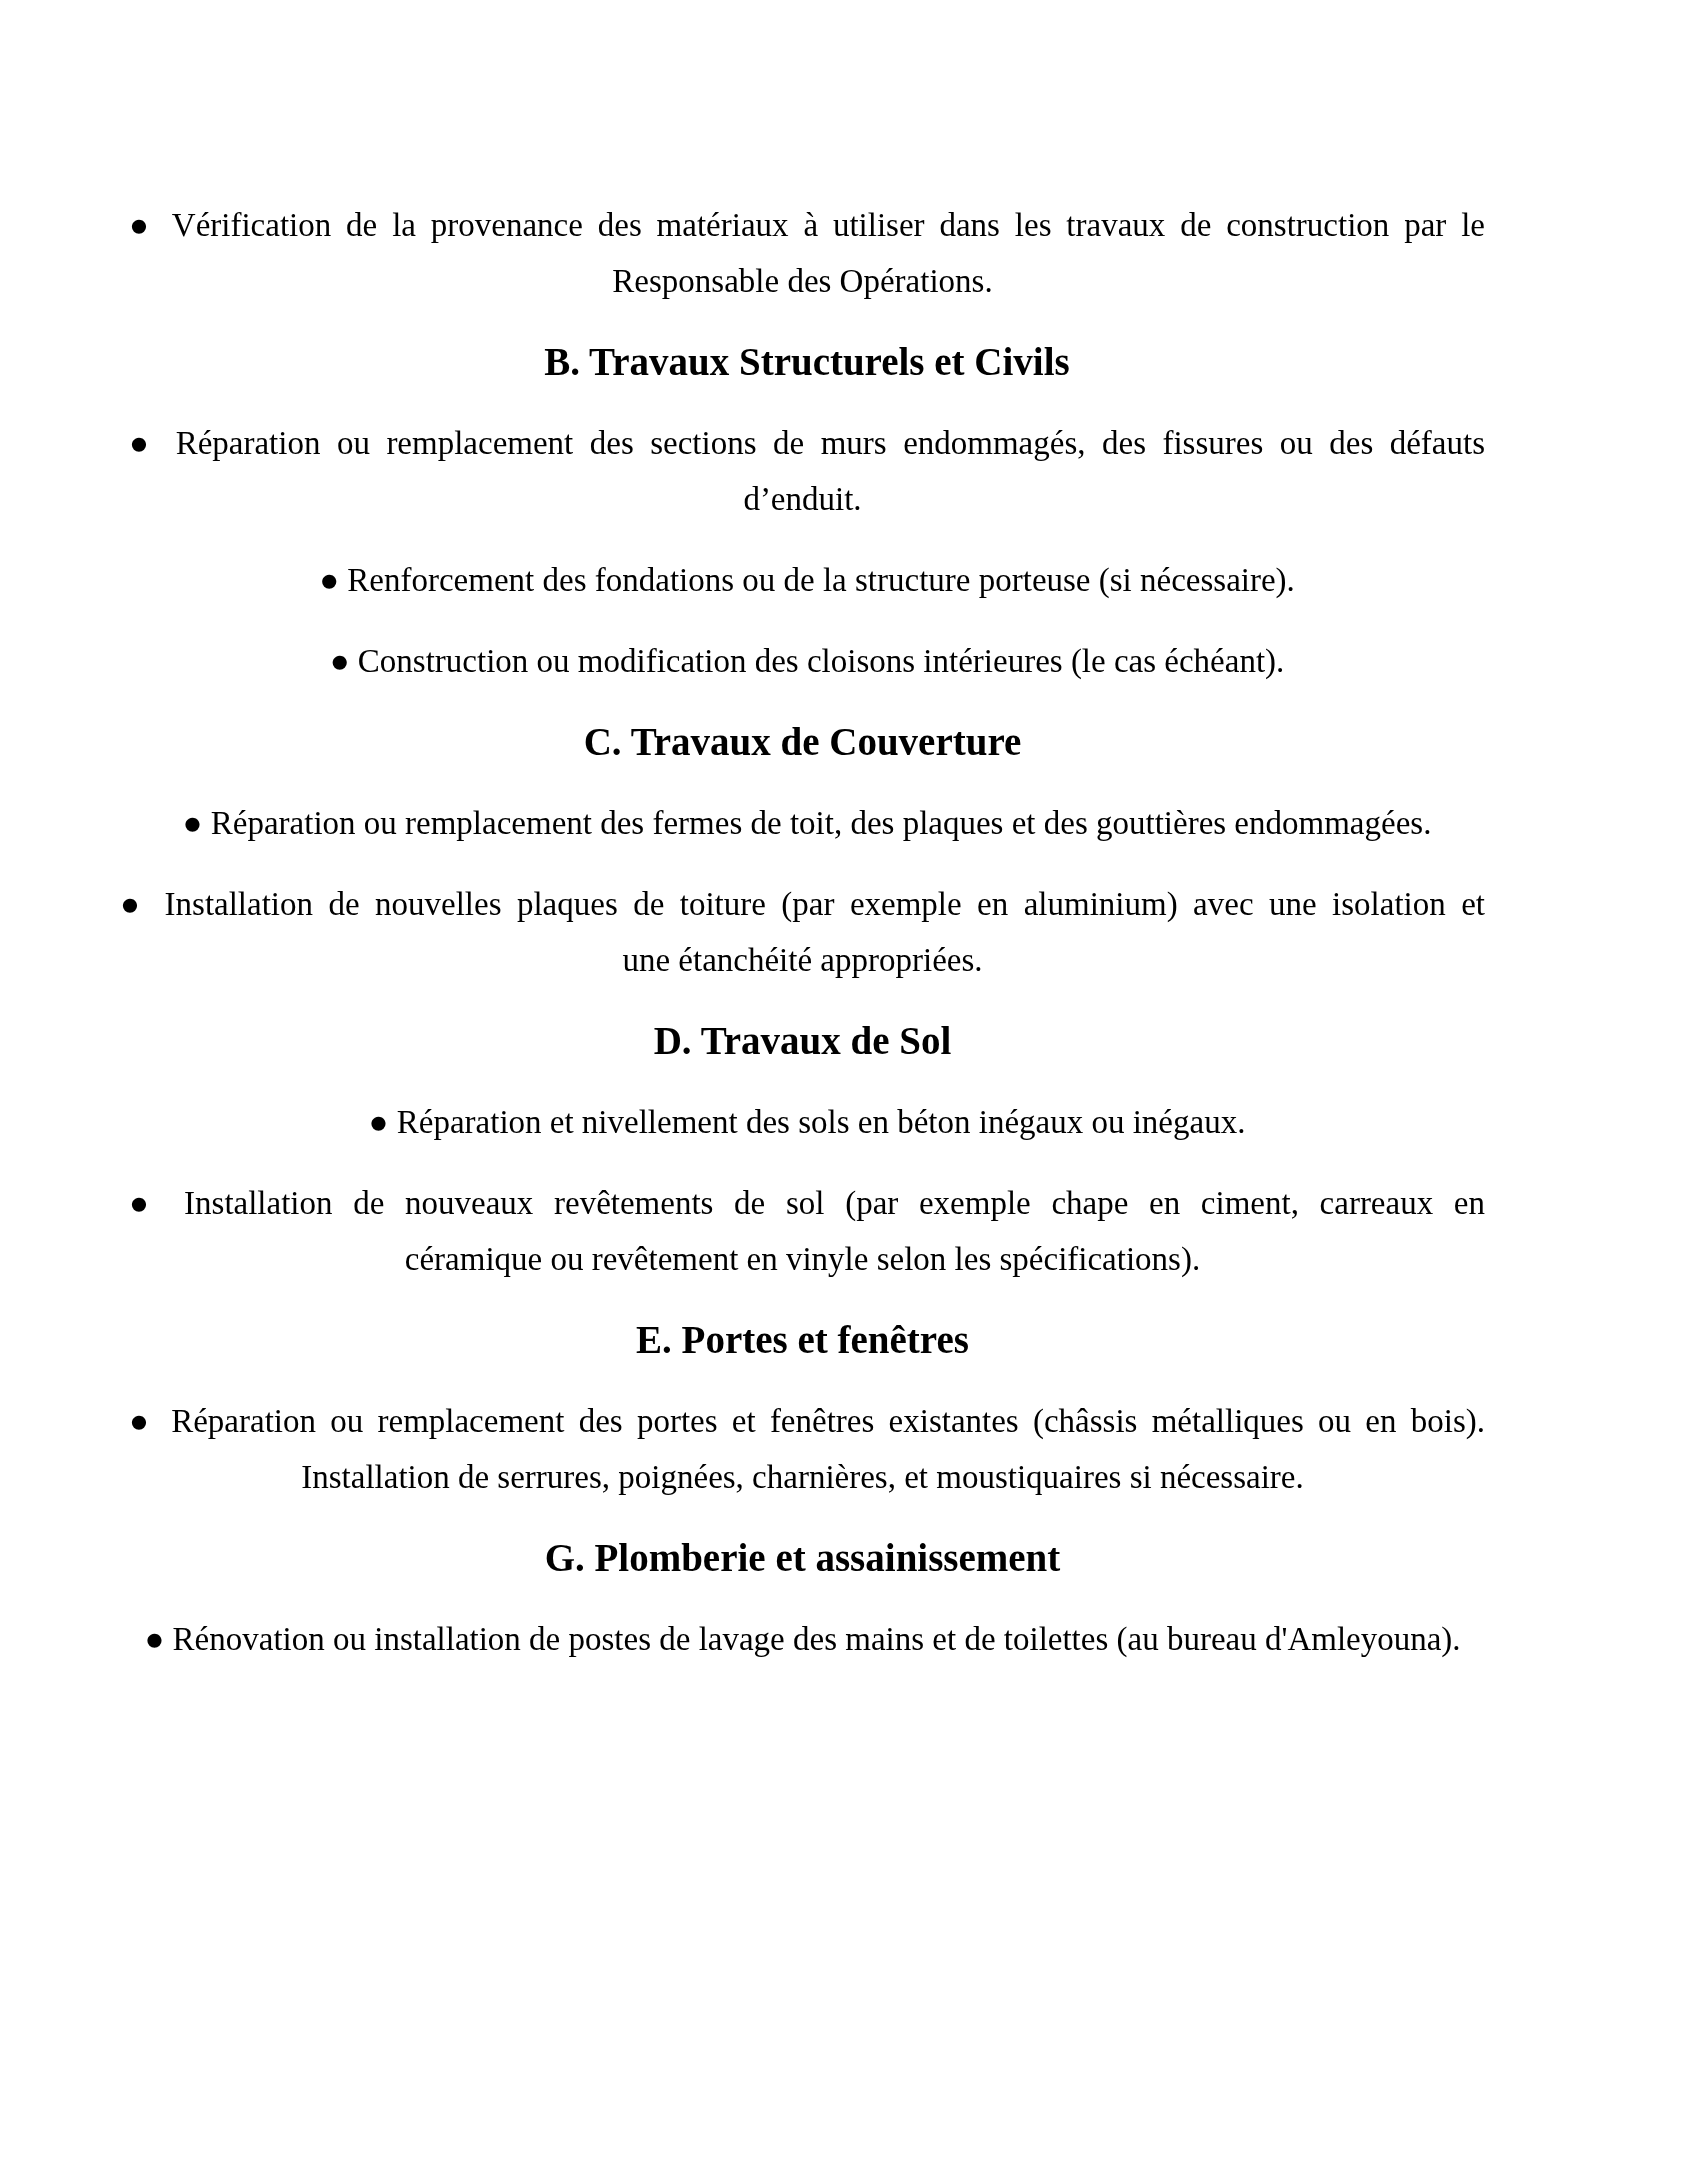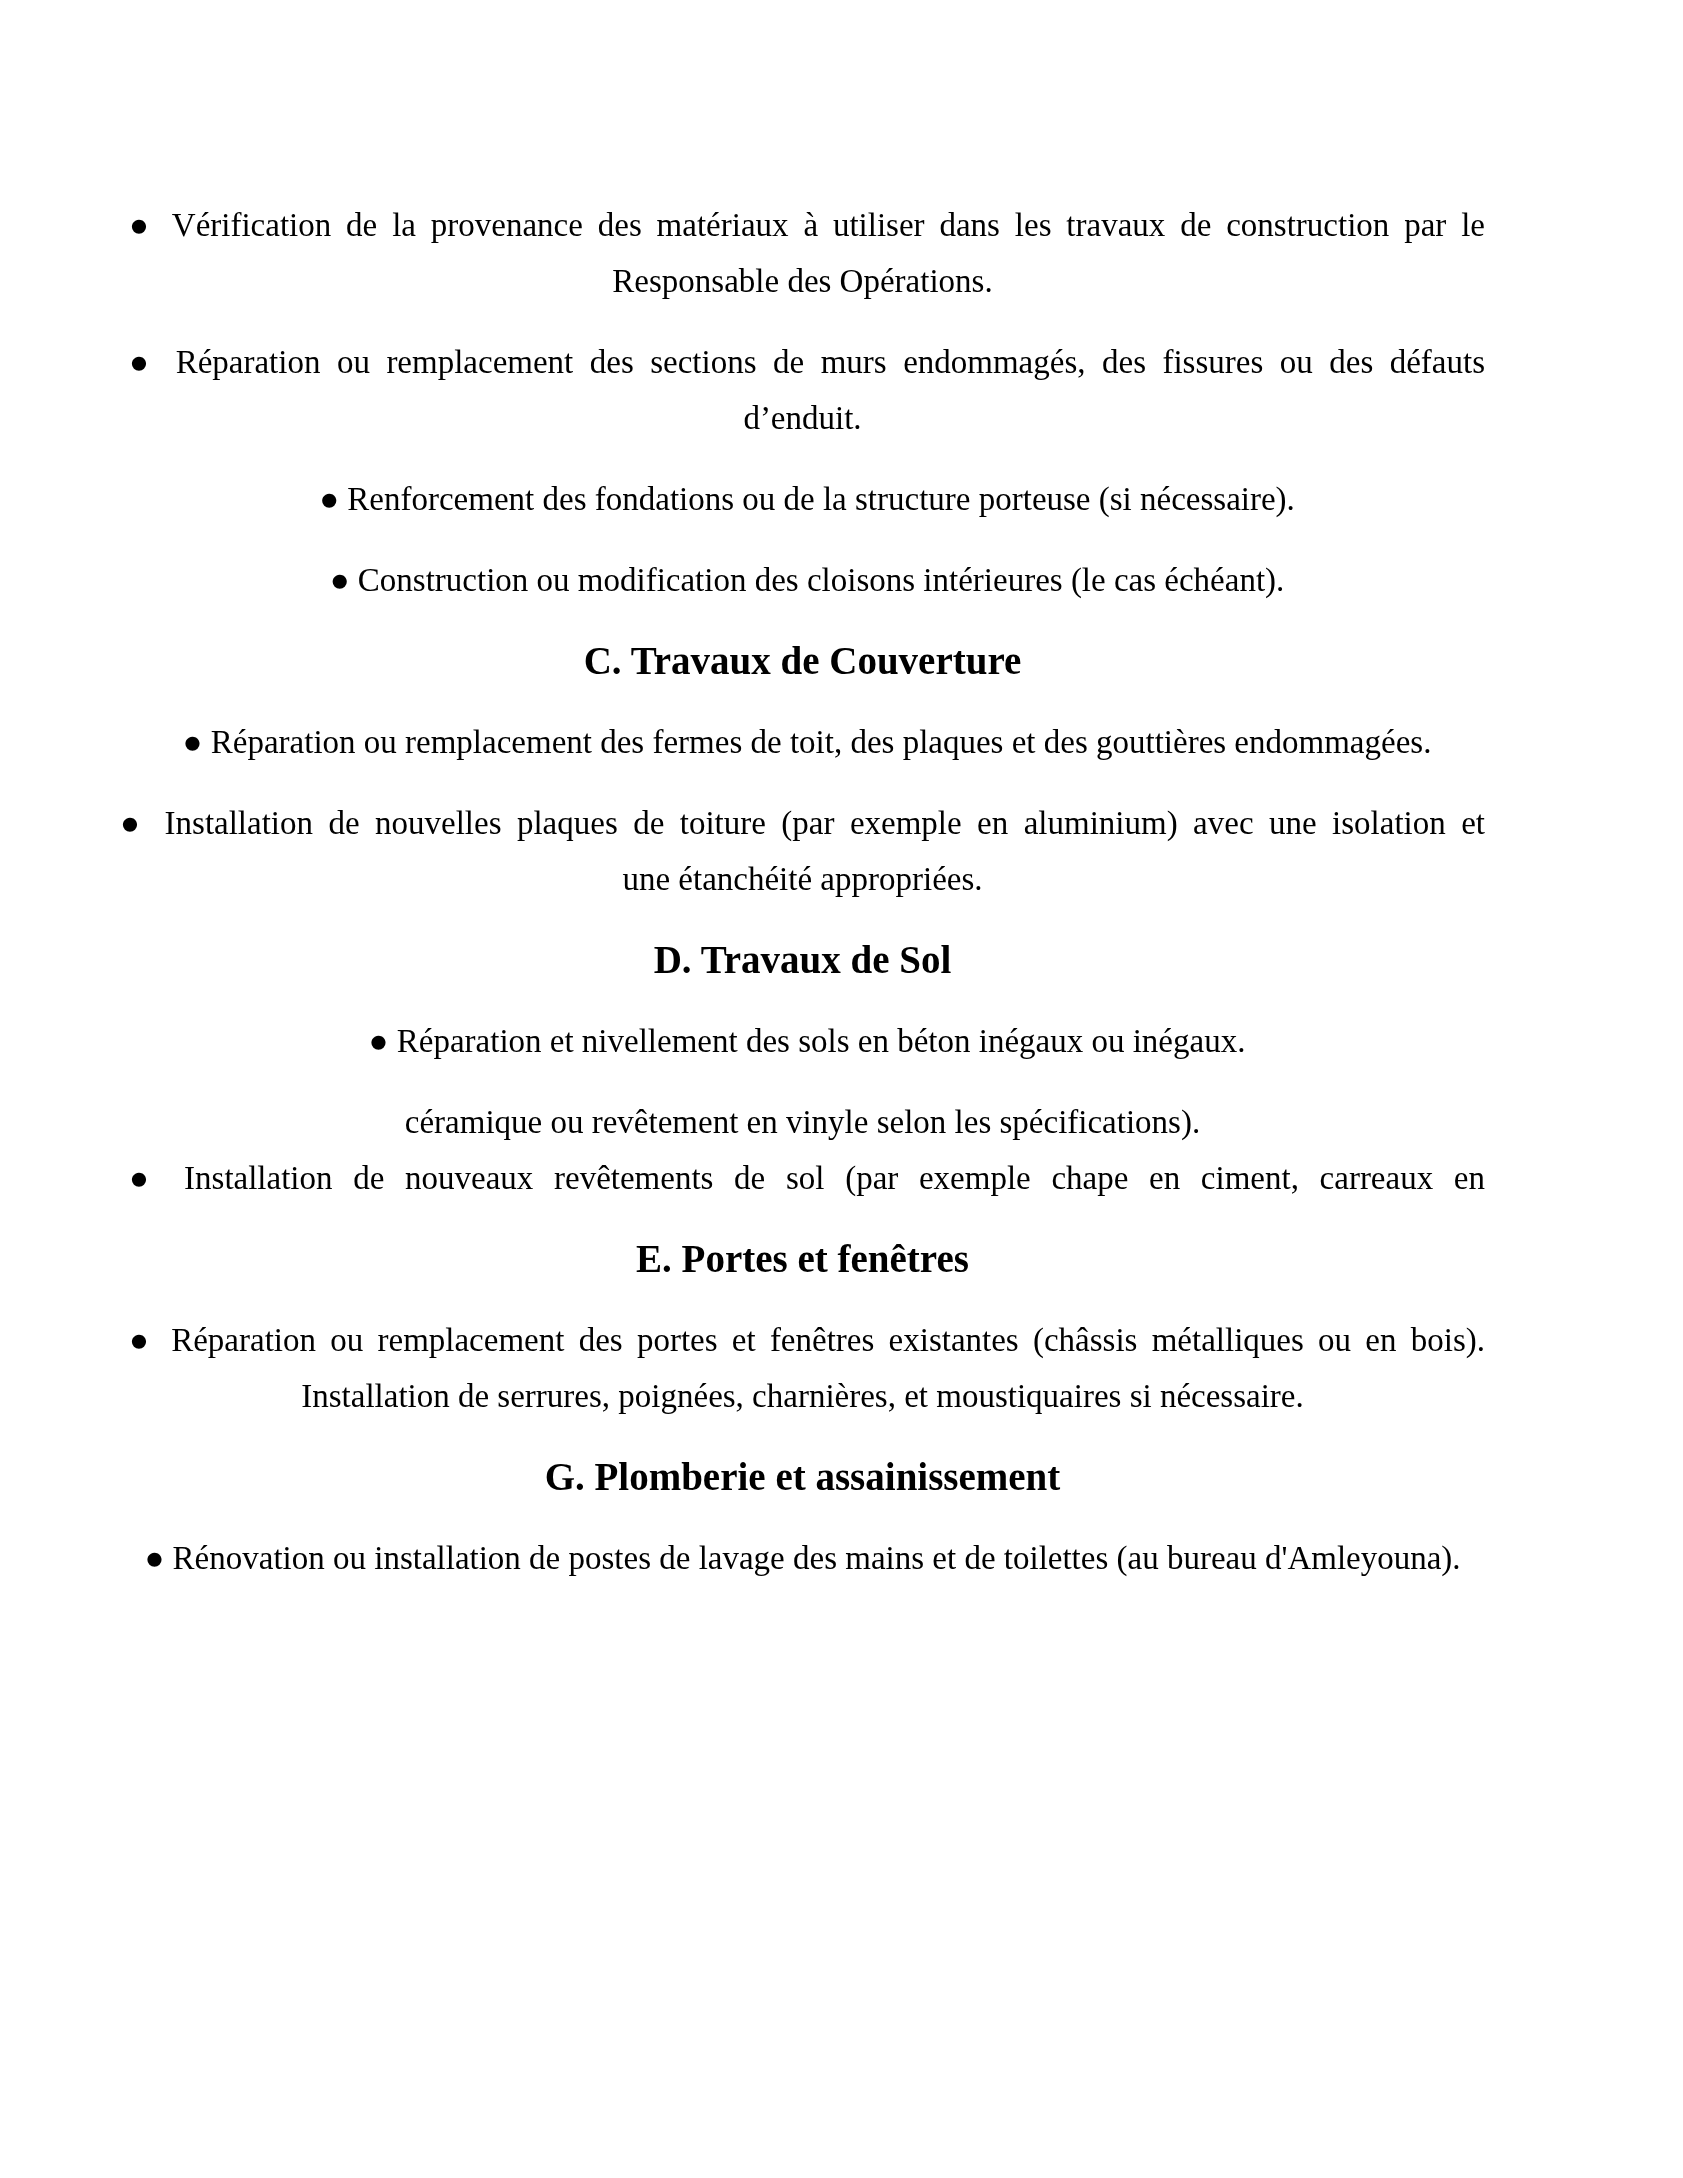--- a/index.html
+++ b/index.html
@@ -43,20 +43,23 @@
   }
 </style>
 </head>
 <body>
 
 <div class="page">
     <div class="block paragraph">
       <div class="line stretch indent">● Vérification de la provenance des matériaux à utiliser dans les travaux de construction par le</div>
       <div class="line">Responsable des Opérations.</div>
     </div>
+    <div class="block heading">
+      <div class="line indent">B. Travaux Structurels et Civils</div>
+    </div>
     <div class="block paragraph">
       <div class="line stretch indent">● Réparation ou remplacement des sections de murs endommagés, des fissures ou des défauts</div>
       <div class="line">d’enduit.</div>
     </div>
     <div class="block paragraph">
       <div class="line indent">● Renforcement des fondations ou de la structure porteuse (si nécessaire).</div>
     </div>
     <div class="block paragraph">
       <div class="line indent">● Construction ou modification des cloisons intérieures (le cas échéant).</div>
     </div>
@@ -70,22 +73,22 @@
       <div class="line stretch">● Installation de nouvelles plaques de toiture (par exemple en aluminium) avec une isolation et</div>
       <div class="line">une étanchéité appropriées.</div>
     </div>
     <div class="block heading">
       <div class="line">D. Travaux de Sol</div>
     </div>
     <div class="block paragraph">
       <div class="line indent">● Réparation et nivellement des sols en béton inégaux ou inégaux.</div>
     </div>
     <div class="block paragraph">
+      <div class="line stretch indent">● Installation de nouveaux revêtements de sol (par exemple chape en ciment, carreaux en</div>
       <div class="line">céramique ou revêtement en vinyle selon les spécifications).</div>
-      <div class="line stretch indent">● Installation de nouveaux revêtements de sol (par exemple chape en ciment, carreaux en</div>
     </div>
     <div class="block heading">
       <div class="line">E. Portes et fenêtres</div>
     </div>
     <div class="block paragraph">
       <div class="line stretch indent">● Réparation ou remplacement des portes et fenêtres existantes (châssis métalliques ou en bois).</div>
       <div class="line">Installation de serrures, poignées, charnières, et moustiquaires si nécessaire.</div>
     </div>
     <div class="block heading">
       <div class="line">G. Plomberie et assainissement</div>

